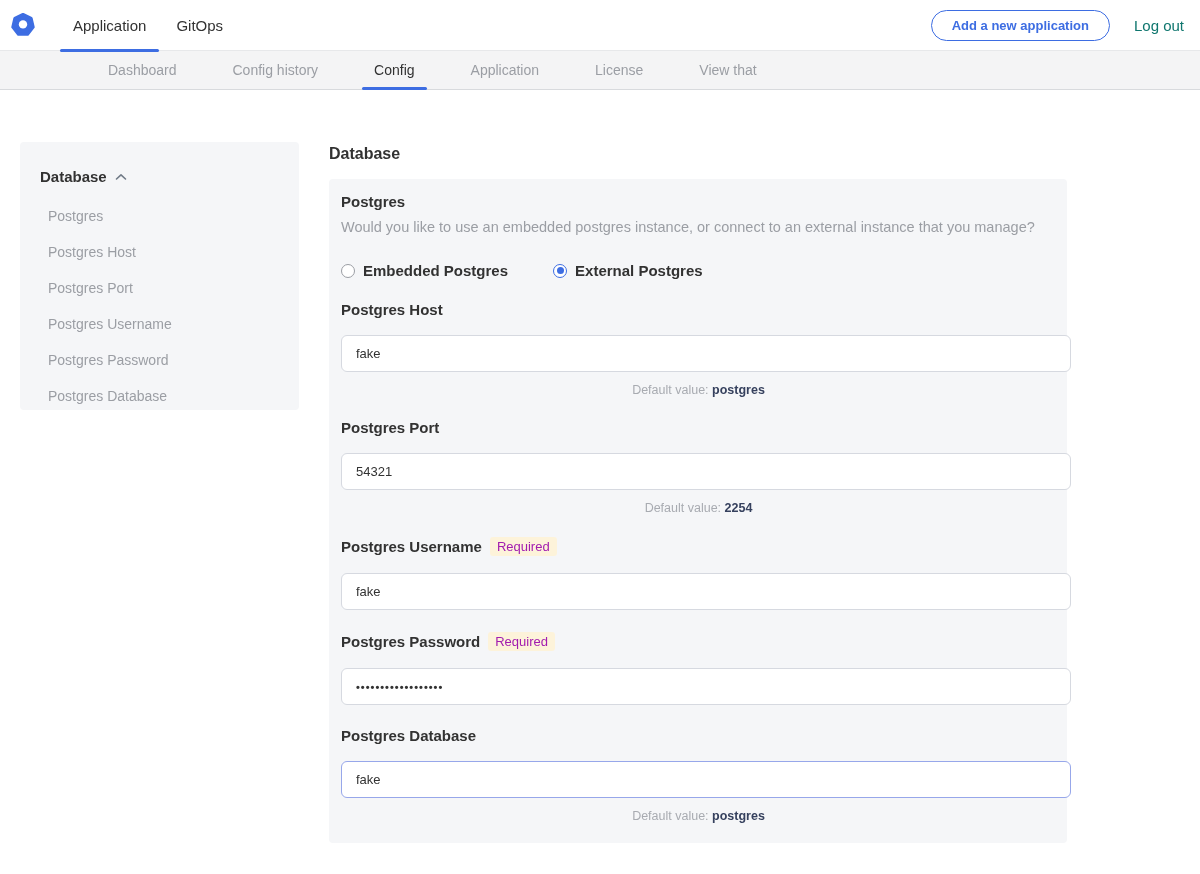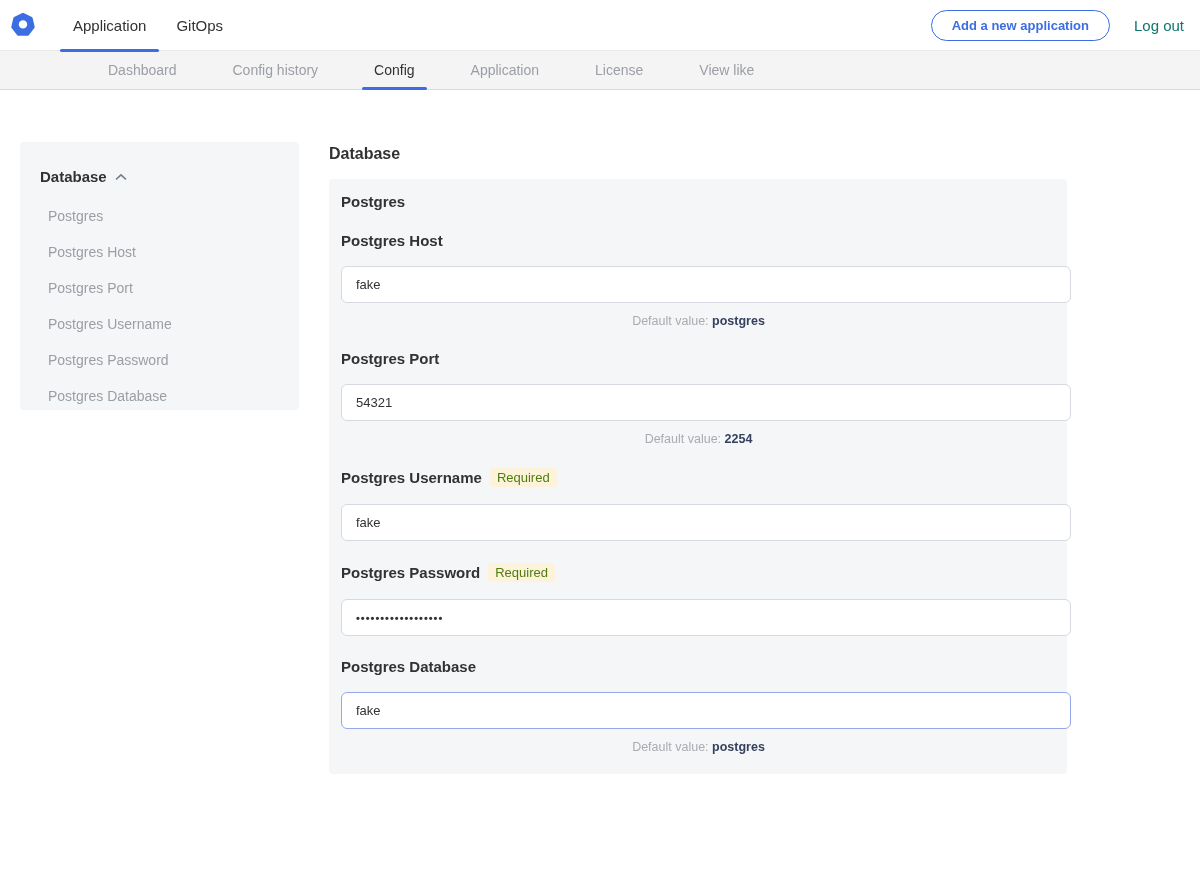--- a/index.html
+++ b/index.html
@@ -142,21 +142,21 @@
   .radio-option.selected .radio-circle::after {
     content: ""; width: 7px; height: 7px; border-radius: 50%; background: #3d6de2;
   }
   .radio-label { font-size: 15px; font-weight: bold; color: #323232; margin-left: 8px; }
 
   .field-label-row { display: flex; align-items: center; margin-top: 22px; }
   .field-label { font-size: 15px; font-weight: bold; color: #323232; }
   .required-badge {
     margin-left: 8px;
     background: #fdf3da;
-    color: #4d7c0f;
+    color: #a21caf;
     font-size: 13px;
     padding: 2px 7px;
     border-radius: 3px;
   }
   .field-input {
     display: block;
     width: 730px; height: 37px;
     margin-top: 17px;
     border: 1px solid #d6d9e0;
     border-radius: 6px;
@@ -193,21 +193,21 @@
     <span class="logout-link">Log out</span>
   </div>
 </div>
 
 <div class="subnav">
   <div class="subnav-item">Dashboard</div>
   <div class="subnav-item">Config history</div>
   <div class="subnav-item active">Config</div>
   <div class="subnav-item">Application</div>
   <div class="subnav-item">License</div>
-  <div class="subnav-item">View like</div>
+  <div class="subnav-item">View that</div>
 </div>
 
 <div class="content">
 
   <div class="sidebar">
     <div class="sidebar-group-header">
       <span>Database</span>
       <span class="chev">
         <svg width="12" height="8" viewBox="0 0 12 8" fill="none">
           <polyline points="1.5,6 6,1.8 10.5,6" stroke="#717b87" stroke-width="1.6" stroke-linecap="round" stroke-linejoin="round"></polyline>
@@ -222,21 +222,32 @@
       <div class="sidebar-item">Postgres Password</div>
       <div class="sidebar-item">Postgres Database</div>
     </div>
   </div>
 
   <div class="main">
     <div class="main-title">Database</div>
 
     <div class="config-panel">
       <div class="group-heading">Postgres</div>
-
+      <div class="group-help">Would you like to use an embedded postgres instance, or connect to an external instance that you manage?</div>
+
+      <div class="radio-row">
+        <div class="radio-option">
+          <span class="radio-circle"></span>
+          <span class="radio-label">Embedded Postgres</span>
+        </div>
+        <div class="radio-option selected">
+          <span class="radio-circle"></span>
+          <span class="radio-label">External Postgres</span>
+        </div>
+      </div>
 
       <div class="field">
         <div class="field-label-row">
           <span class="field-label">Postgres Host</span>
         </div>
         <input type="text" class="field-input" value="fake" style="">
         <div class="default-note">
           <span>Default value:</span>
           <b>postgres</b>
         </div>

